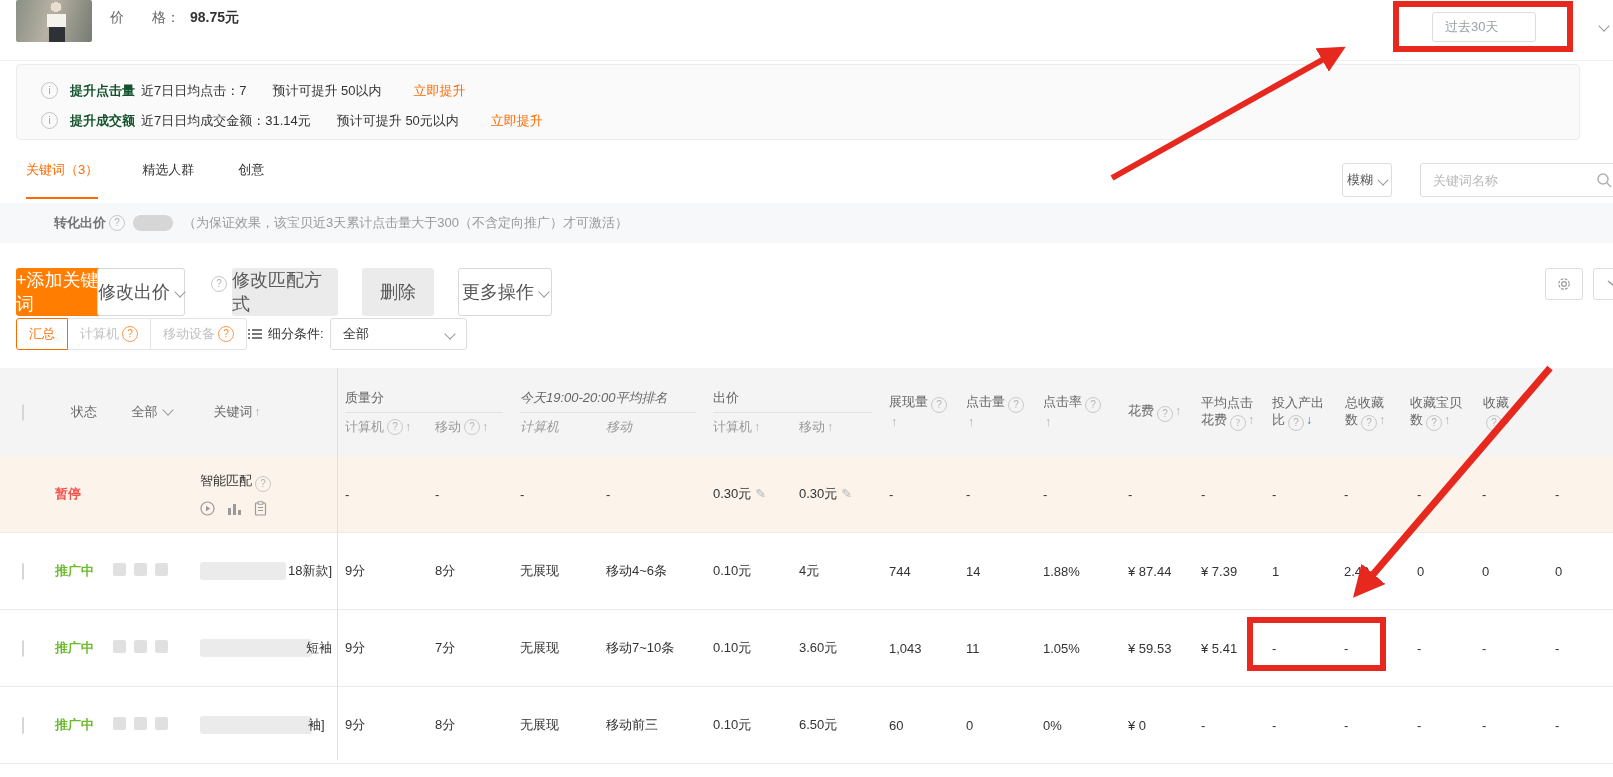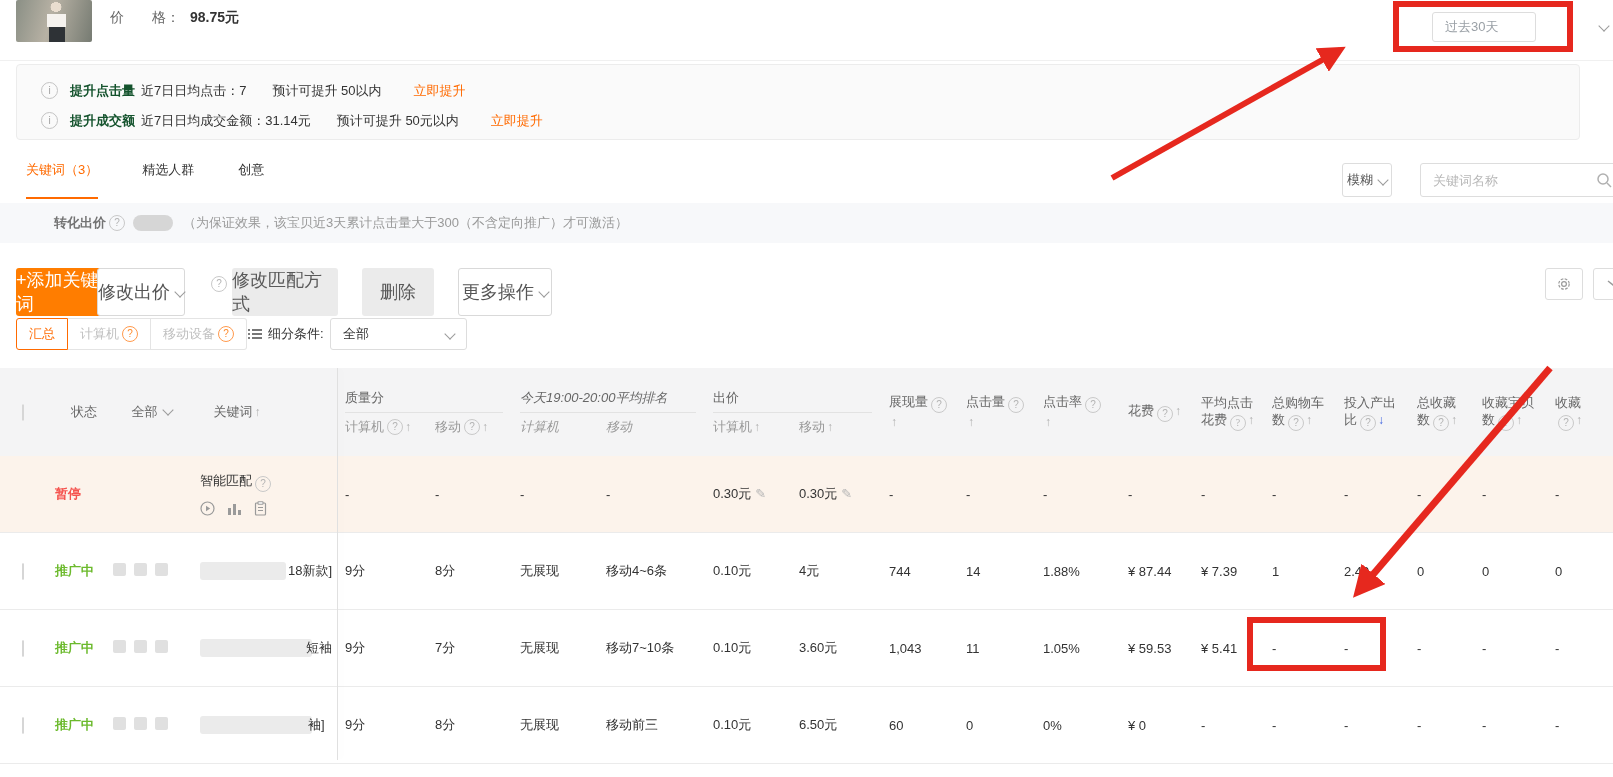--- a/index.html
+++ b/index.html
@@ -309,23 +309,20 @@
         <div class="inner" style="padding-right:12px;"><span class="txt">点击量</span><span class="q-icon">?</span><span class="sort">↑</span></div>
       </div>
       <div class="hsingle w85">
         <div class="inner" style="padding-right:20px;"><span class="txt">点击率</span><span class="q-icon">?</span><span class="sort">↑</span></div>
       </div>
       <div class="hsingle w73">
         <div class="inner"><span class="txt">花费</span><span class="q-icon">?</span><span class="sort">↑</span></div>
       </div>
       <div class="hsingle w71">
         <div class="inner" style="padding-right:4px;font-family:Liberation Serif, serif;"><span class="txt">平均点击花费</span><span class="q-icon">?</span><span class="sort">↑</span></div>
-      </div>
-      <div class="hsingle w72">
-        <div class="inner" style="padding-right:4px;"><span class="txt">总购物车数</span><span class="q-icon">?</span><span class="sort">↑</span></div>
       </div>
       <div class="hsingle w73">
         <div class="inner" style="padding-right:4px;"><span class="txt">投入产出比</span><span class="q-icon">?</span><span class="sort blue">↓</span></div>
       </div>
       <div class="hsingle w65">
         <div class="inner" style="padding-right:8px;"><span class="txt">总收藏数</span><span class="q-icon">?</span><span class="sort">↑</span></div>
       </div>
       <div class="hsingle w73">
         <div class="inner" style="padding-right:4px;"><span class="txt">收藏宝贝数</span><span class="q-icon">?</span><span class="sort">↑</span></div>
       </div>

